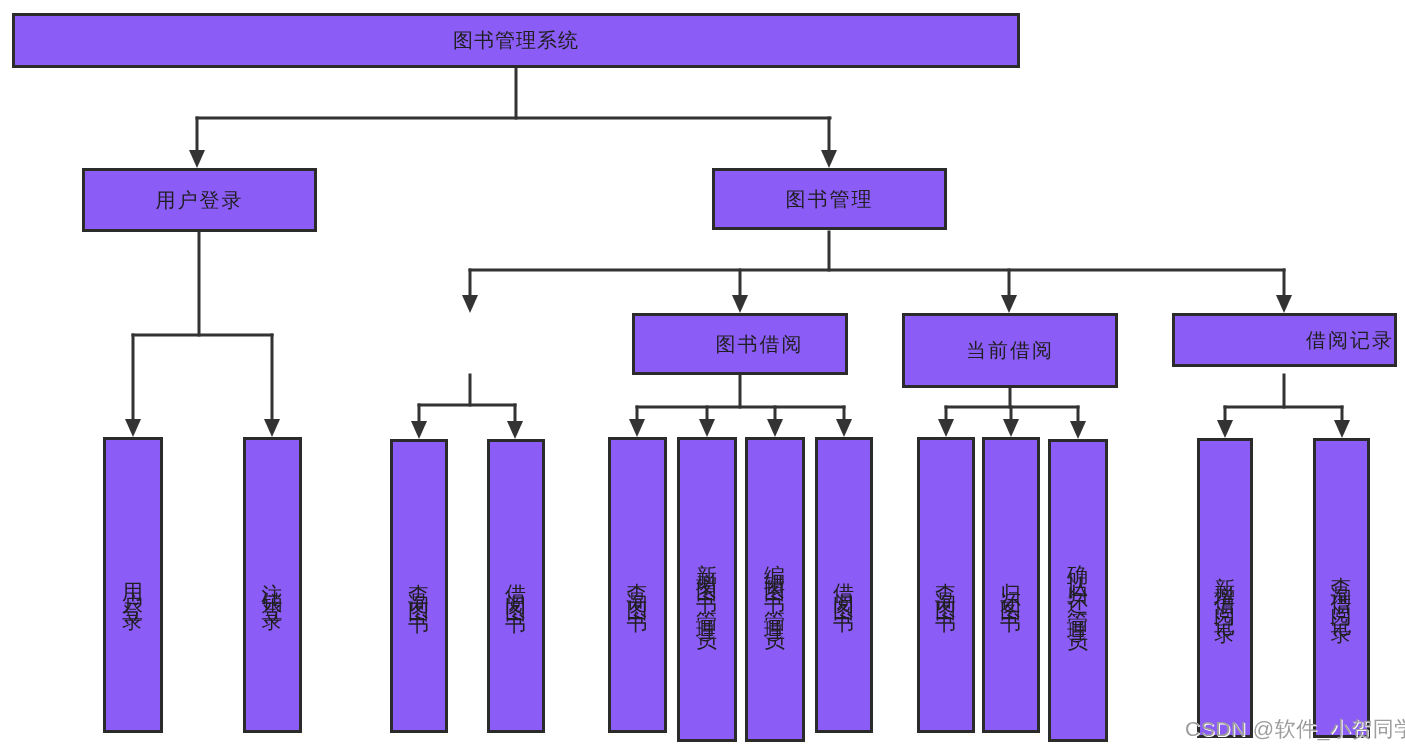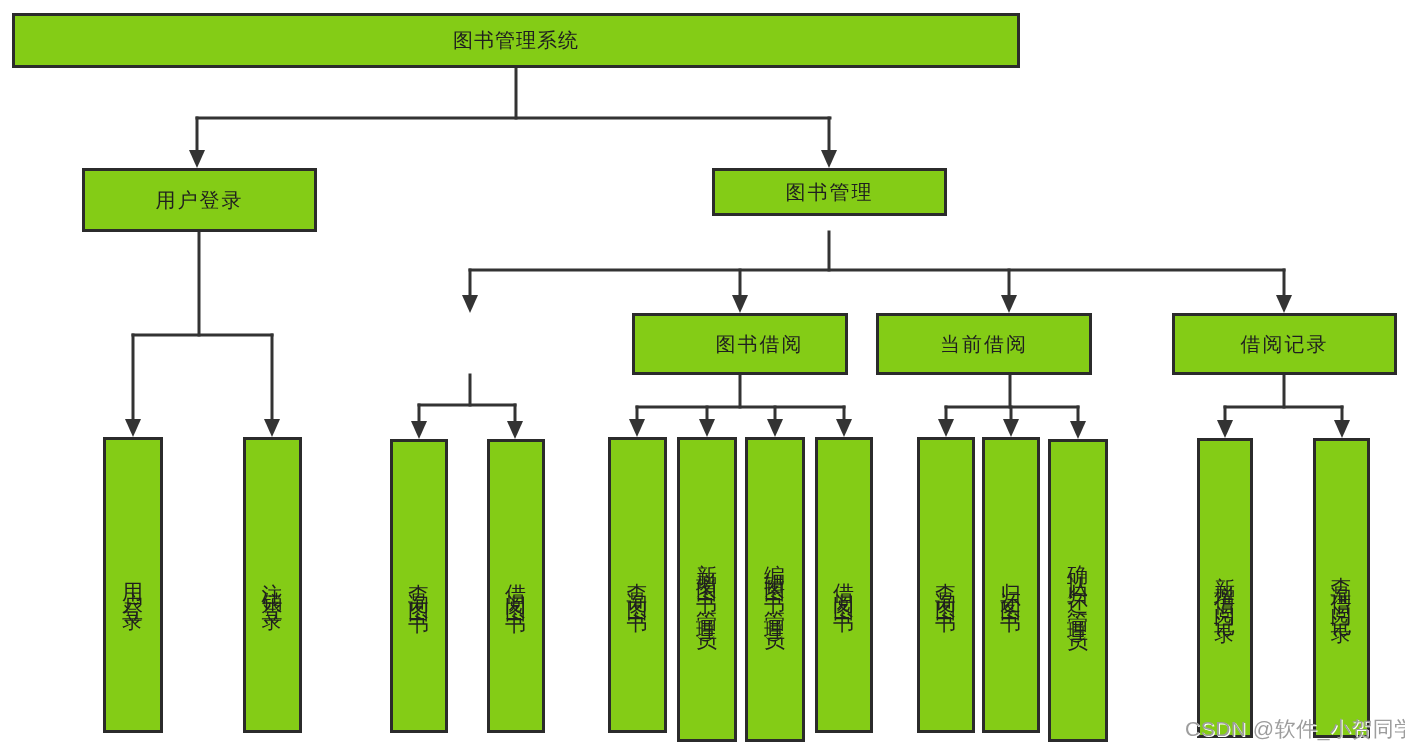--- a/index.html
+++ b/index.html
@@ -4,21 +4,21 @@
 <style>
   html,body{margin:0;padding:0;}
   body{
     width:1405px;height:747px;position:relative;background:#ffffff;
     font-family:"Liberation Sans","DejaVu Sans",sans-serif;
     color:#1f1f1f;overflow:hidden;
   }
   .stage{position:absolute;inset:0;}
   svg.connectors{position:absolute;left:0;top:0;width:1405px;height:747px;pointer-events:none;}
   .node{
-    position:absolute;background:#84cc16;border:3px solid #2b2b2b;
+    position:absolute;background:#8b5cf6;border:3px solid #2b2b2b;
     display:flex;align-items:center;justify-content:center;
     box-sizing:border-box;z-index:2;
   }
   .node.h{font-size:20px;letter-spacing:2px;}
   .node.root{font-size:20px;letter-spacing:1px;}
   .node.v span{
     writing-mode:vertical-rl;
     letter-spacing:0.45em;
     font-size:21px;
     line-height:1;
@@ -102,31 +102,31 @@
     </g>
   </svg>
 
   <div class="node root" style="left:12px;top:13px;width:1008px;height:55px;">
     <span>图书管理系统</span>
   </div>
 
   <div class="node h" style="left:82px;top:168px;width:235px;height:64px;">
     <span>用户登录</span>
   </div>
-  <div class="node h" style="left:712px;top:168px;width:235px;height:48px;">
+  <div class="node h" style="left:712px;top:168px;width:235px;height:62px;">
     <span>图书管理</span>
   </div>
 
   <div class="node h" style="left:632px;top:313px;width:216px;height:62px;padding-left:39px;">
     <span>图书借阅</span>
   </div>
-  <div class="node h" style="left:876px;top:313px;width:216px;height:62px;">
+  <div class="node h" style="left:902px;top:313px;width:216px;height:75px;">
     <span>当前借阅</span>
   </div>
-  <div class="node h" style="left:1172px;top:313px;width:225px;height:62px;">
+  <div class="node h" style="left:1172px;top:313px;width:225px;height:54px;justify-content:flex-end;">
     <span>借阅记录</span>
   </div>
 
   <div class="node v" style="left:103px;top:437px;width:60px;height:296px;">
     <span>用户登录</span>
   </div>
   <div class="node v" style="left:243px;top:437px;width:59px;height:296px;">
     <span>注销登录</span>
   </div>
 

